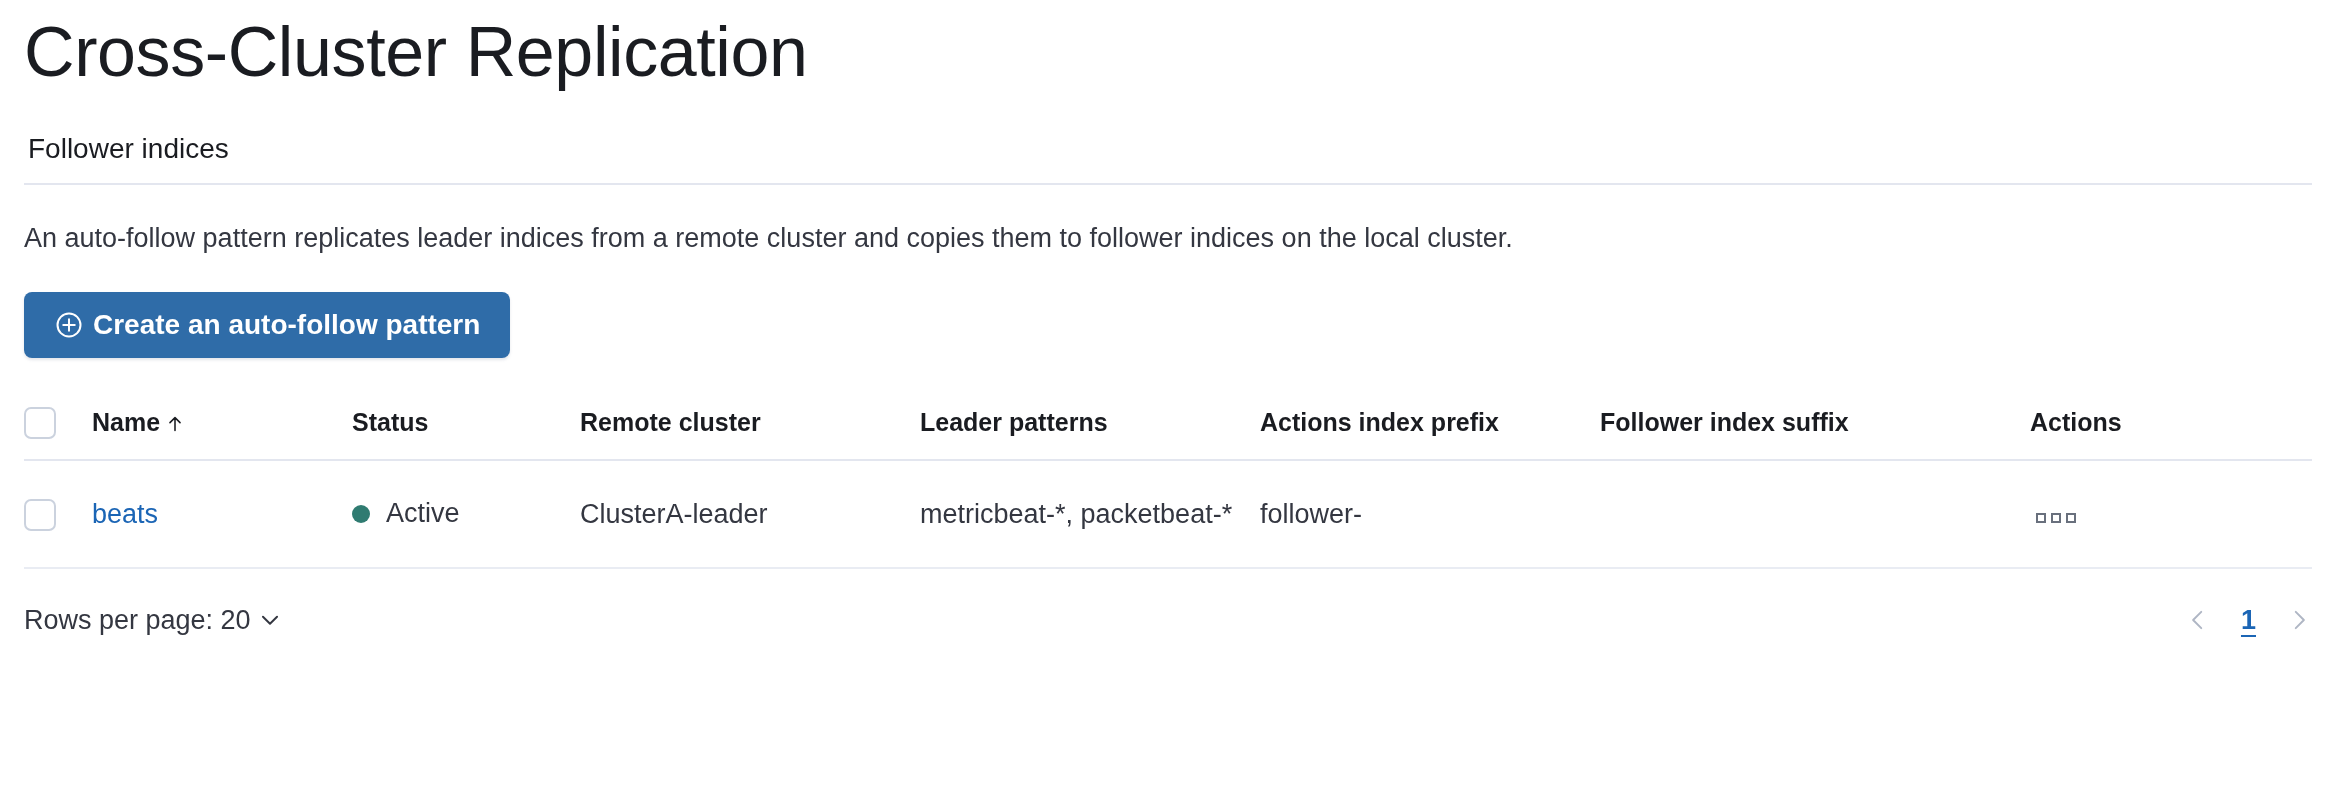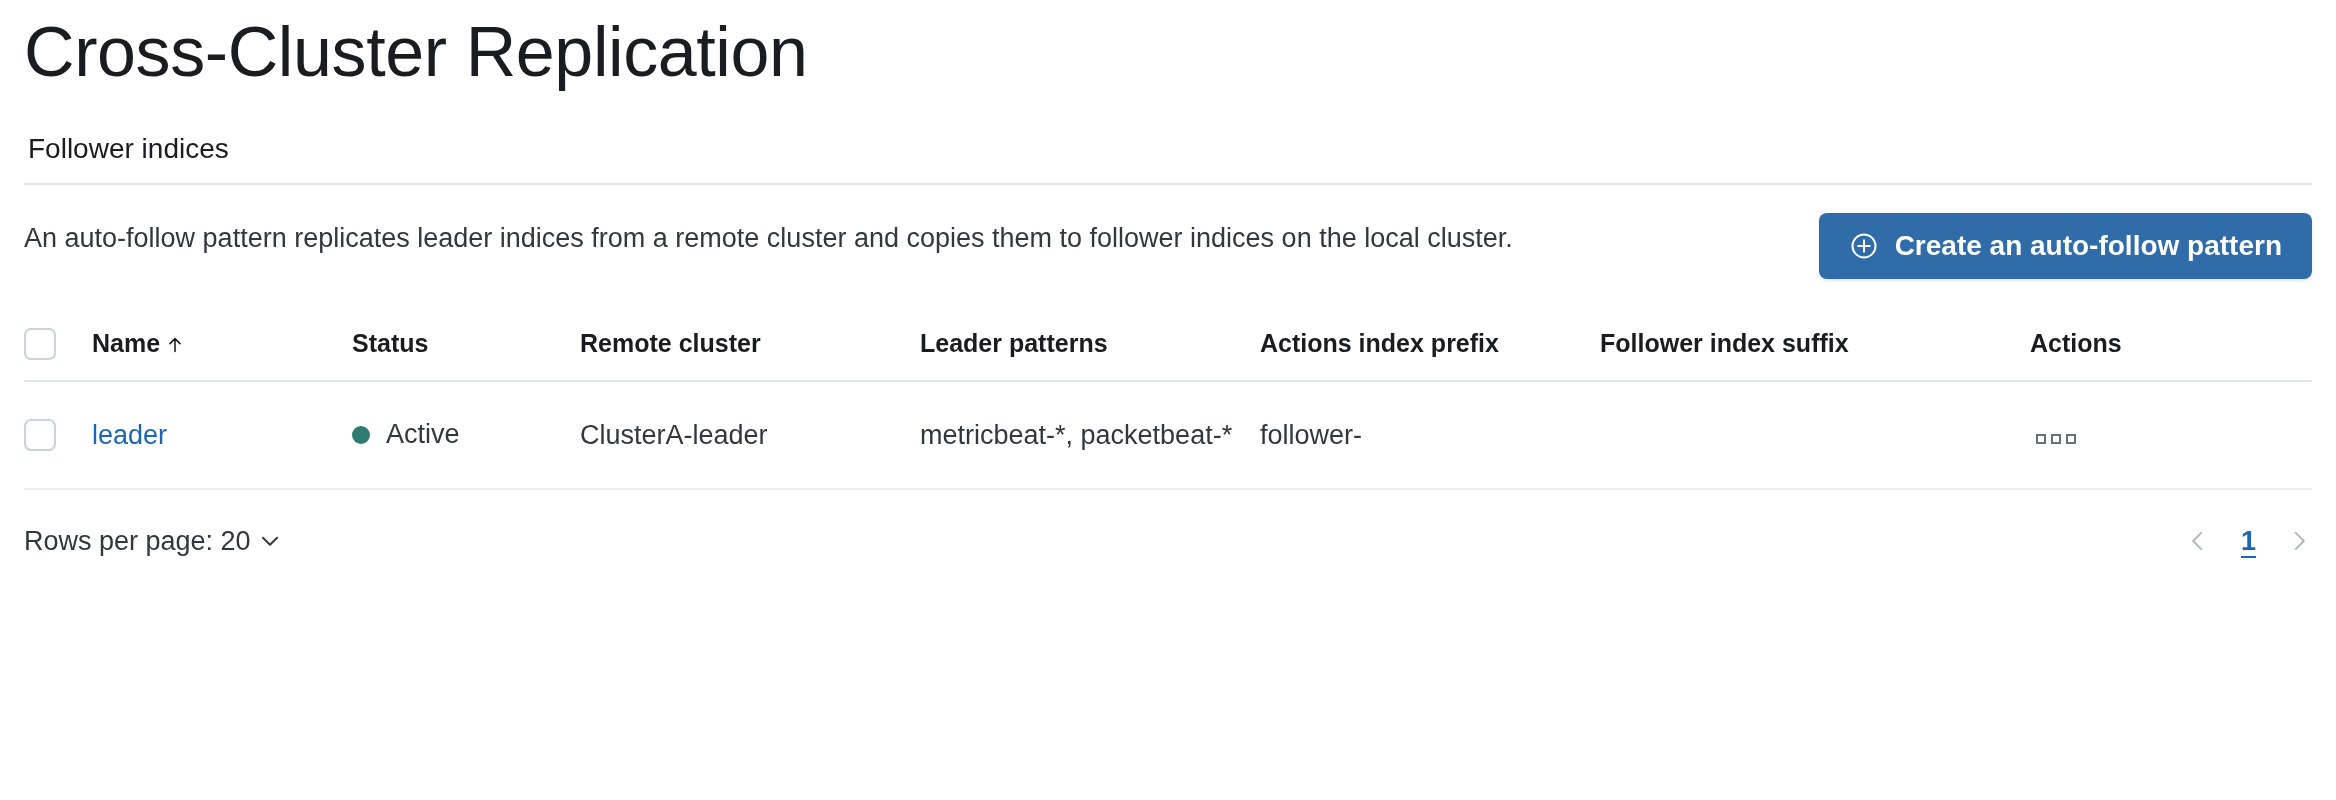--- a/index.html
+++ b/index.html
@@ -68,32 +68,33 @@
     border-radius: 2px;
   }
 
   
   .intro {
     display: flex;
     align-items: flex-start;
     justify-content: space-between;
     margin-top: 34px;
     gap: 40px;
+    flex-direction: column;
   }
   .intro-text {
     font-size: 27px;
     line-height: 1.45;
     color: #343741;
     max-width: 1720px;
   }
   .primary-btn {
     flex: 0 0 auto;
     display: inline-flex;
     align-items: center;
-    gap: 16px;
+    gap: 9px;
     background: #2f6ca8;
     color: #ffffff;
     border: none;
     border-radius: 8px;
     padding: 17px 30px;
     font-size: 28px;
     font-family: "Liberation Sans", sans-serif;
     font-weight: 700;
     cursor: pointer;
     box-shadow: 0 2px 3px rgba(100,110,140,.18);
@@ -331,21 +332,21 @@
         <th>Follower index suffix</th>
         <th class="th-actions">Actions</th>
       </tr>
     </thead>
     <tbody>
       <tr>
         <td>
           <span class="checkbox"></span>
         </td>
         <td>
-          <a class="row-link">leader</a>
+          <a class="row-link">beats</a>
         </td>
         <td>
           <span class="status-cell">
             <span class="status-dot"></span>
             <span>Active</span>
           </span>
         </td>
         <td>ClusterA-leader</td>
         <td class="leader-patterns">metricbeat-*, packetbeat-*</td>
         <td>follower-</td>

